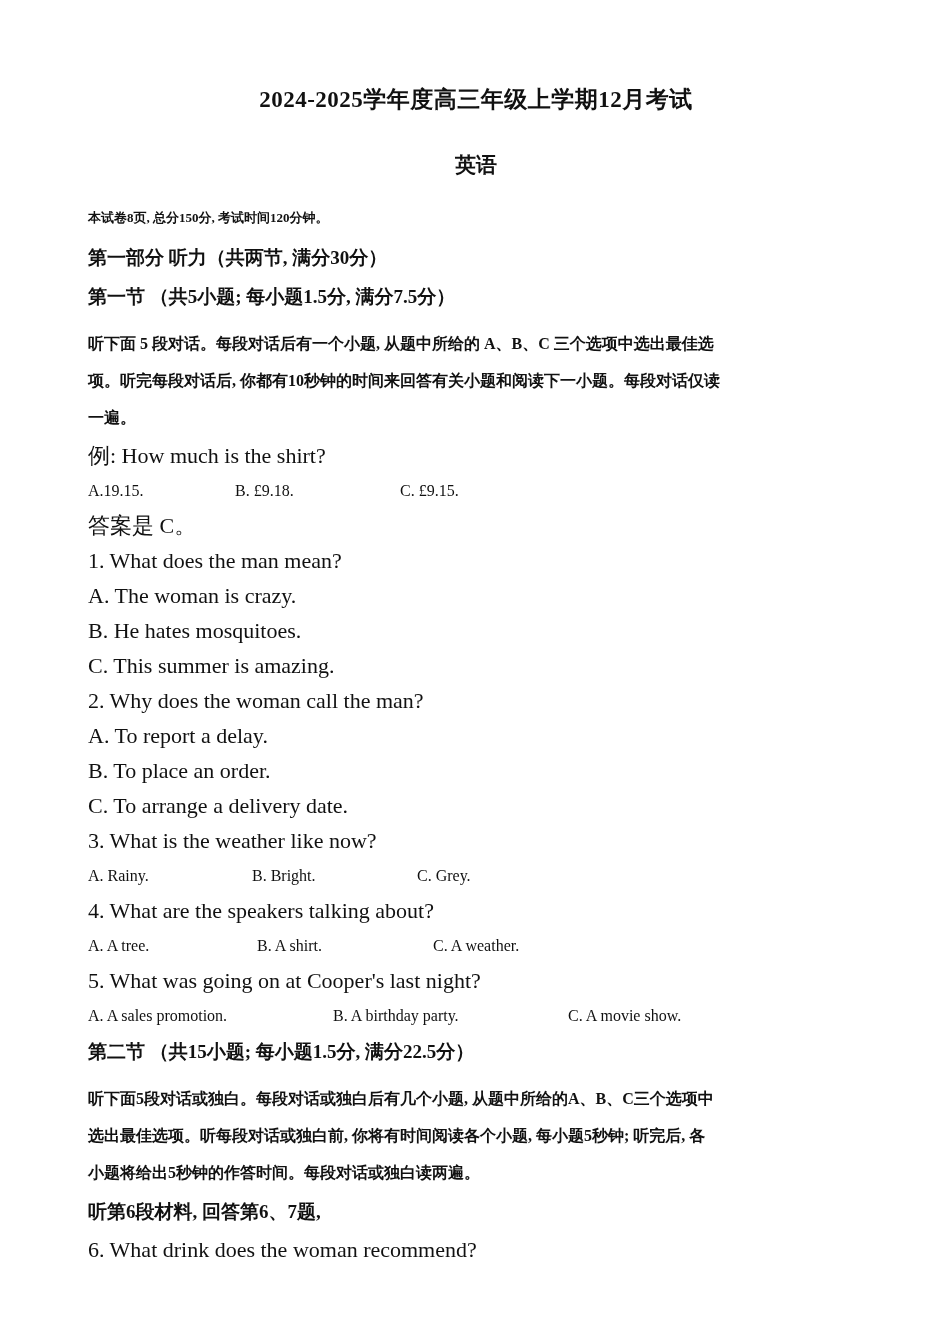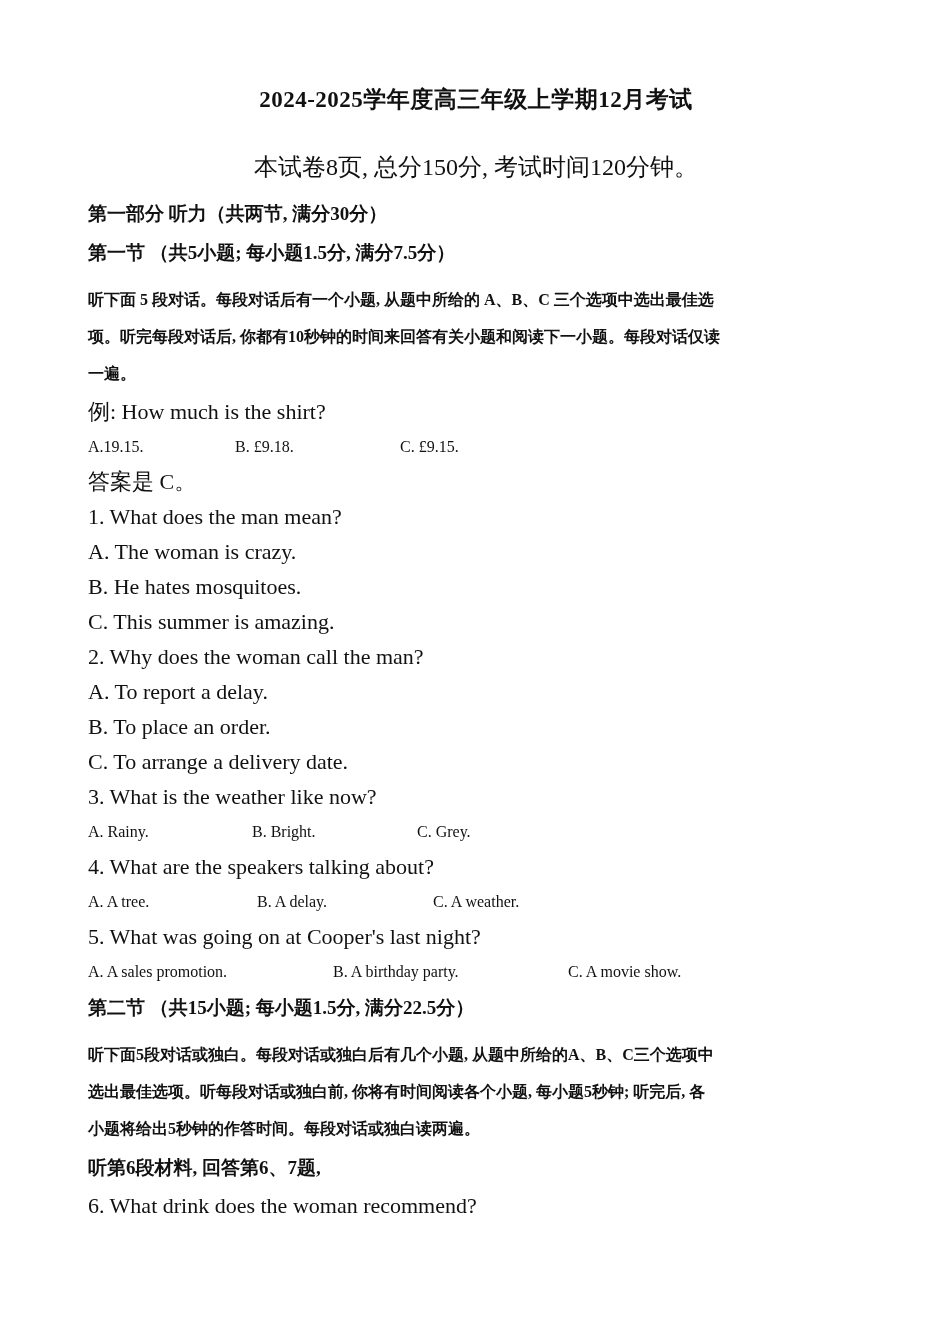--- a/index.html
+++ b/index.html
@@ -23,23 +23,23 @@
     margin-bottom: 36px;
     letter-spacing: 0.5px;
   }
   .subject {
     text-align: center;
     font-size: 21px;
     font-weight: bold;
     margin-bottom: 30px;
   }
   .info {
-    text-align: center;
-    font-size: 24px;
-    font-weight: normal;
+    text-align: left;
+    font-size: 13px;
+    font-weight: bold;
     margin-bottom: 20px;
   }
   .h-bold {
     font-size: 19px;
     font-weight: bold;
     line-height: 21px;
     margin-bottom: 18px;
   }
   .para-bold {
     font-size: 16px;
@@ -60,20 +60,21 @@
     font-size: 16px;
     line-height: 20px;
   }
   .opt-row span { position: absolute; top: 0; white-space: nowrap; }
 </style>
 </head>
 <body>
 
 <div class="page">
   <h1 class="title">2024-2025学年度高三年级上学期12月考试</h1>
+  <h2 class="subject">英语</h2>
   <p class="info">本试卷8页, 总分150分, 考试时间120分钟。</p>
 
   <p class="h-bold">第一部分 听力（共两节, 满分30分）</p>
   <p class="h-bold">第一节 （共5小题; 每小题1.5分, 满分7.5分）</p>
 
   <div class="para-block" id="s1-instructions">
       <p class="para-bold">听下面 5 段对话。每段对话后有一个小题, 从题中所给的 A、B、C 三个选项中选出最佳选</p>
       <p class="para-bold">项。听完每段对话后, 你都有10秒钟的时间来回答有关小题和阅读下一小题。每段对话仅读</p>
       <p class="para-bold">一遍。</p>
     </div>
@@ -98,21 +99,21 @@
       <p class="body-line">C. To arrange a delivery date.</p>
       <p class="body-line">3. What is the weather like now?</p>
       <div class="opt-row">
         <span style="left: 0px;">A. Rainy.</span>
         <span style="left: 164px;">B. Bright.</span>
         <span style="left: 329px;">C. Grey.</span>
       </div>
       <p class="body-line">4. What are the speakers talking about?</p>
       <div class="opt-row">
         <span style="left: 0px;">A. A tree.</span>
-        <span style="left: 169px;">B. A delay.</span>
+        <span style="left: 169px;">B. A shirt.</span>
         <span style="left: 345px;">C. A weather.</span>
       </div>
       <p class="body-line">5. What was going on at Cooper's last night?</p>
       <div class="opt-row">
         <span style="left: 0px;">A. A sales promotion.</span>
         <span style="left: 245px;">B. A birthday party.</span>
         <span style="left: 480px;">C. A movie show.</span>
       </div>
     </div>
 

